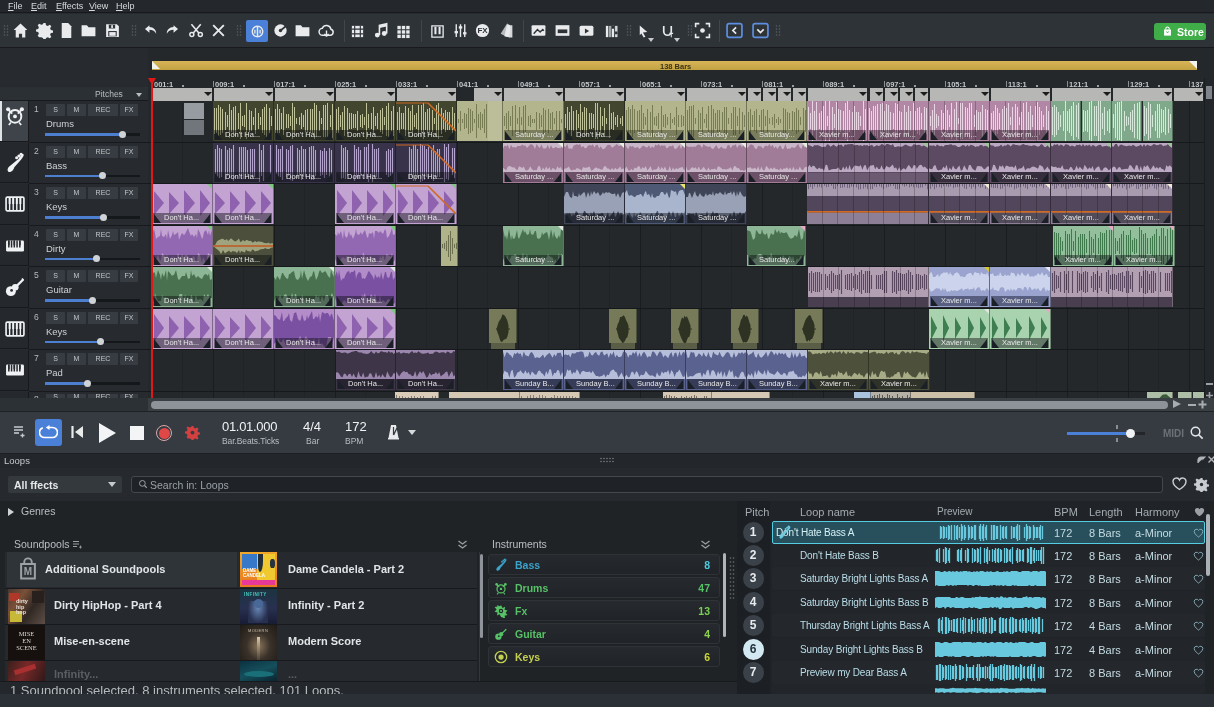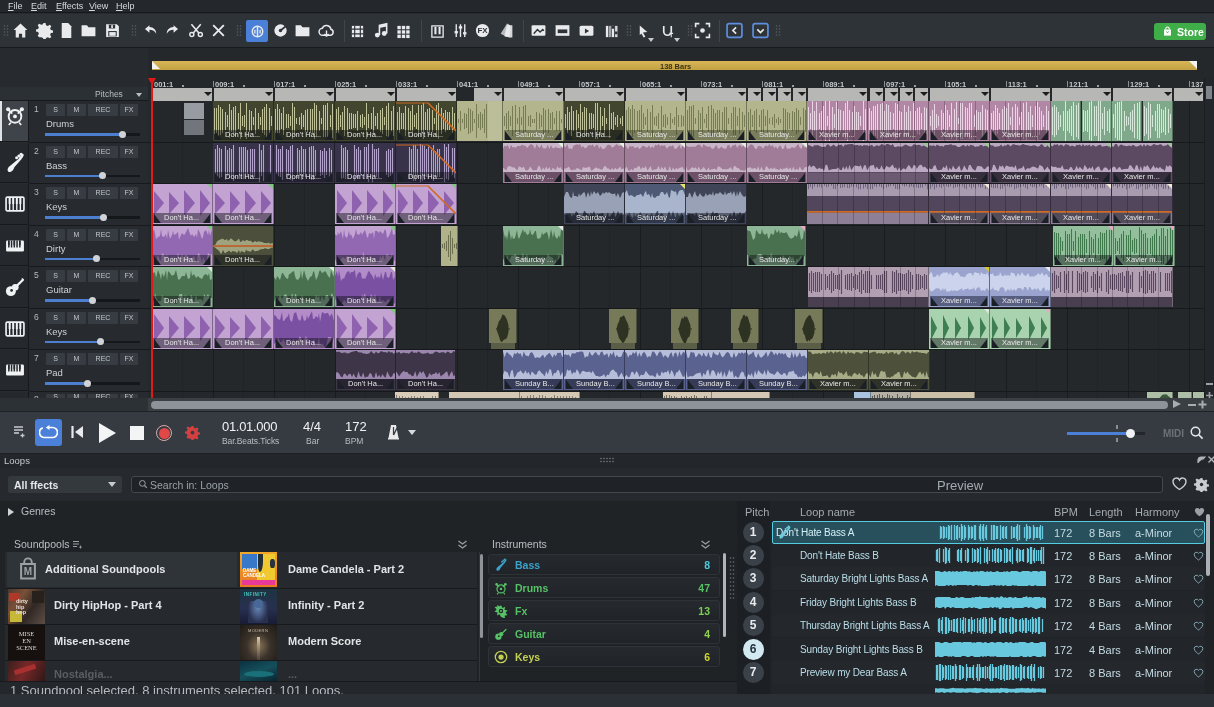--- a/index.html
+++ b/index.html
@@ -1643,21 +1643,21 @@
   </div>
 <div class="abs" style="left:288px;top:635px;font-size:11px;font-weight:bold;color:#e2e5e7">Modern Score</div>
 <div class="abs" style="left:8px;top:661px;width:37px;height:20px;overflow:hidden">
     <div class="abs" style="left:0;top:0;width:37px;height:20px;background:linear-gradient(115deg,#38201c,#782828 45%,#301818)"></div>
     <div class="abs" style="left:6px;top:6px;width:22px;height:5px;background:#a83030;transform:rotate(-18deg)"></div>
   </div>
 <div class="abs" style="left:240px;top:661px;width:37px;height:20px;overflow:hidden">
     <div class="abs" style="left:0;top:0;width:37px;height:20px;background:linear-gradient(160deg,#0c3040,#15505c 50%,#0a2430)"></div>
     <div class="abs" style="left:4px;top:10px;width:30px;height:6px;background:#1a7078;border-radius:50%"></div>
   </div>
-<div class="abs" style="left:54px;top:668px;font-size:11px;font-weight:bold;color:#5a5f63">Nostalgia...</div>
+<div class="abs" style="left:54px;top:668px;font-size:11px;font-weight:bold;color:#5a5f63">Infinity...</div>
 <div class="abs" style="left:288px;top:668px;font-size:11px;font-weight:bold;color:#5a5f63">...</div>
 <div class="abs" style="left:479px;top:552px;width:1px;height:130px;background:#33383d"></div>
 <div class="abs" style="left:480px;top:554px;width:3px;height:84px;background:#8e949a;border-radius:2px"></div>
 <div class="abs" style="left:492px;top:538px;font-size:10.5px;color:#b9bec3">Instruments</div>
 <div class="abs" style="left:488px;top:554px;width:232px;height:21px;background:linear-gradient(#26292d,#202327);border-radius:3px;border:1px solid #2e3338"></div>
 <svg class="ic" style="left:494px;top:558px" width="14" height="14" viewBox="0 0 16 16">
     <path d="M14 1.5c1 1-.5 2.5-1.5 4l-5 5.5c-.5 2-2.5 4-4 3.5s-1-3.5 1-4.5L10.5 5c1.5-1.5 2.5-4.5 3.5-3.5z" fill="#3ba3cc"></path>
     <circle cx="9.2" cy="4.2" r="1.1" fill="#3ba3cc"></circle>
     <circle cx="10.8" cy="2.9" r="1.1" fill="#3ba3cc"></circle>
     <circle cx="12.4" cy="1.7" r="1.1" fill="#3ba3cc"></circle>
@@ -1723,21 +1723,21 @@
     <circle cx="4.5" cy="38" r="0.8" fill="#6a7076"></circle>
     <circle cx="1.5" cy="42" r="0.8" fill="#6a7076"></circle>
     <circle cx="4.5" cy="42" r="0.8" fill="#6a7076"></circle>
   </svg>
 <div class="abs" style="left:0;top:681px;width:737px;height:13px;background:#24282c;border-top:1px solid #17191c"></div>
 <div class="abs" style="left:10px;top:683px;font-size:13px;color:#b5bac0">1 Soundpool selected, 8 instruments selected, 101 Loops.</div>
 <div class="abs" style="left:737px;top:501px;width:468px;height:193px;background:#202428"></div>
 <div class="abs" style="left:737px;top:501px;width:33px;height:193px;background:#1c2024"></div>
 <div class="abs" style="left:745px;top:506px;font-size:11px;color:#a3aab1">Pitch</div>
 <div class="abs" style="left:800px;top:506px;font-size:11px;color:#a3aab1">Loop name</div>
-<div class="abs" style="left:937px;top:478px;font-size:13px;color:#a3aab1">Preview</div>
+<div class="abs" style="left:937px;top:506px;font-size:10px;color:#a3aab1">Preview</div>
 <div class="abs" style="left:1054px;top:506px;font-size:11px;color:#a3aab1">BPM</div>
 <div class="abs" style="left:1089px;top:506px;font-size:11px;color:#a3aab1">Length</div>
 <div class="abs" style="left:1135px;top:506px;font-size:11px;color:#a3aab1">Harmony</div>
 <svg class="ic" style="left:1194px;top:507px" width="11" height="10" viewBox="0 0 16 15">
     <path d="M8 14S1 9.5 1 5A3.7 3.7 0 018 3.4 3.7 3.7 0 0115 5c0 4.5-7 9-7 9z" fill="#9aa0a6"></path>
   </svg>
 <div class="abs" style="left:772px;top:520.5px;width:433px;height:23.0px;background:#28505c;border:1px solid #55cce2;border-radius:2px;overflow:hidden"></div>
 <div class="abs" style="left:742.5px;top:521.5px;width:21px;height:21px;border-radius:50%;background:#3a4148;color:#e8ecef;font-size:12px;font-weight:bold;text-align:center;line-height:21px">1</div>
 <div class="abs" style="left:776px;top:526.5px;font-size:10px;letter-spacing:-0.15px;color:#d5f1f8">Don't Hate Bass A</div>
 <div class="abs" style="left:1054px;top:526.5px;font-size:11px;color:#c4dbe3">172</div>
@@ -1794,21 +1794,21 @@
 <div class="abs" style="left:1089px;top:573.3px;font-size:11px;color:#c4dbe3">8 Bars</div>
 <div class="abs" style="left:1135px;top:573.3px;font-size:11px;color:#c4dbe3">a-Minor</div>
 <svg class="ic" style="left:1193px;top:574.3px" width="11" height="10" viewBox="0 0 16 15">
     <path d="M8 13.5S1.5 9.3 1.5 5.1A3.5 3.5 0 018 3.6 3.5 3.5 0 0114.5 5.1c0 4.2-6.5 8.4-6.5 8.4z" fill="none" stroke="#8fb4c0" stroke-width="1.3"></path>
   </svg>
 <svg class="ic" style="left:935px;top:570.3px" width="111" height="17" viewBox="0 0 111 17" preserveAspectRatio="none">
     <path d="M0 1L2 1L3 1L4 1L6 2L8 2L9 1L10 1L12 2L14 1L15 1L16 2L18 1L20 2L21 1L22 1L24 2L26 1L27 2L28 1L30 1L32 1L33 2L34 1L36 2L38 2L39 1L40 2L42 1L44 2L45 1L46 1L48 1L50 2L51 2L52 1L54 2L56 1L57 2L58 2L60 2L62 1L63 1L64 2L66 2L68 2L69 1L70 2L72 1L74 2L75 2L76 1L78 1L80 1L81 1L82 1L84 2L86 2L87 1L88 1L90 1L92 1L93 1L94 1L96 2L98 1L99 1L100 1L102 1L104 2L105 1L106 1L108 1L110 1L111 2L111 16L110 16L108 16L106 16L105 16L104 16L102 16L100 15L99 16L98 16L96 16L94 15L93 16L92 16L90 16L88 16L87 16L86 16L84 16L82 16L81 15L80 16L78 15L76 16L75 16L74 16L72 16L70 15L69 16L68 16L66 15L64 16L63 15L62 16L60 15L58 15L57 16L56 15L54 16L52 16L51 16L50 16L48 16L46 16L45 15L44 16L42 15L40 15L39 16L38 16L36 15L34 15L33 16L32 15L30 15L28 15L27 15L26 15L24 15L22 15L21 16L20 15L18 16L16 15L15 15L14 16L12 15L10 16L9 16L8 16L6 16L4 16L3 16L2 15L0 16Z" fill="#68c8de"></path>
   </svg>
 <div class="abs" style="left:772px;top:590.7px;width:433px;height:23.0px;background:#22262a;border-radius:2px;overflow:hidden"></div>
 <div class="abs" style="left:742.5px;top:591.7px;width:21px;height:21px;border-radius:50%;background:#3a4148;color:#e8ecef;font-size:12px;font-weight:bold;text-align:center;line-height:21px">4</div>
-<div class="abs" style="left:800px;top:596.7px;font-size:10px;letter-spacing:-0.15px;color:#b9dde9">Friday Bright Lights Bass B</div>
+<div class="abs" style="left:800px;top:596.7px;font-size:10px;letter-spacing:-0.15px;color:#b9dde9">Saturday Bright Lights Bass B</div>
 <div class="abs" style="left:1054px;top:596.7px;font-size:11px;color:#c4dbe3">172</div>
 <div class="abs" style="left:1089px;top:596.7px;font-size:11px;color:#c4dbe3">8 Bars</div>
 <div class="abs" style="left:1135px;top:596.7px;font-size:11px;color:#c4dbe3">a-Minor</div>
 <svg class="ic" style="left:1193px;top:597.7px" width="11" height="10" viewBox="0 0 16 15">
     <path d="M8 13.5S1.5 9.3 1.5 5.1A3.5 3.5 0 018 3.6 3.5 3.5 0 0114.5 5.1c0 4.2-6.5 8.4-6.5 8.4z" fill="none" stroke="#8fb4c0" stroke-width="1.3"></path>
   </svg>
 <svg class="ic" style="left:935px;top:593.7px" width="111" height="17" viewBox="0 0 111 17" preserveAspectRatio="none">
     <path d="M0 4L2 3L3 3L4 3L6 3L8 3L9 3L10 3L12 3L14 3L15 3L16 4L18 4L20 4L21 3L22 3L24 4L26 3L27 3L28 3L30 4L32 4L33 4L34 4L36 4L38 3L39 4L40 3L42 3L44 3L45 2L46 3L48 3L50 3L51 3L52 3L54 4L56 3L57 3L58 3L60 4L62 3L63 3L64 4L66 2L68 3L69 4L70 3L72 4L74 3L75 3L76 3L78 4L80 3L81 3L82 4L84 4L86 4L87 4L88 3L90 3L92 2L93 4L94 3L96 3L98 4L99 3L100 3L102 3L104 3L105 3L106 4L108 3L110 4L111 4L111 15L110 14L108 14L106 13L105 14L104 14L102 15L100 15L99 14L98 14L96 13L94 14L93 14L92 13L90 13L88 14L87 14L86 14L84 14L82 14L81 14L80 14L78 15L76 13L75 14L74 14L72 14L70 14L69 14L68 13L66 15L64 15L63 13L62 14L60 13L58 14L57 14L56 13L54 14L52 14L51 14L50 14L48 14L46 15L45 15L44 15L42 14L40 14L39 13L38 14L36 14L34 13L33 14L32 14L30 14L28 15L27 14L26 14L24 14L22 14L21 14L20 14L18 13L16 14L15 14L14 13L12 13L10 15L9 13L8 13L6 14L4 14L3 14L2 13L0 14Z" fill="#68c8de"></path>
   </svg>
 <div class="abs" style="left:772px;top:614.1px;width:433px;height:23.0px;background:#24282c;border-radius:2px;overflow:hidden"></div>

